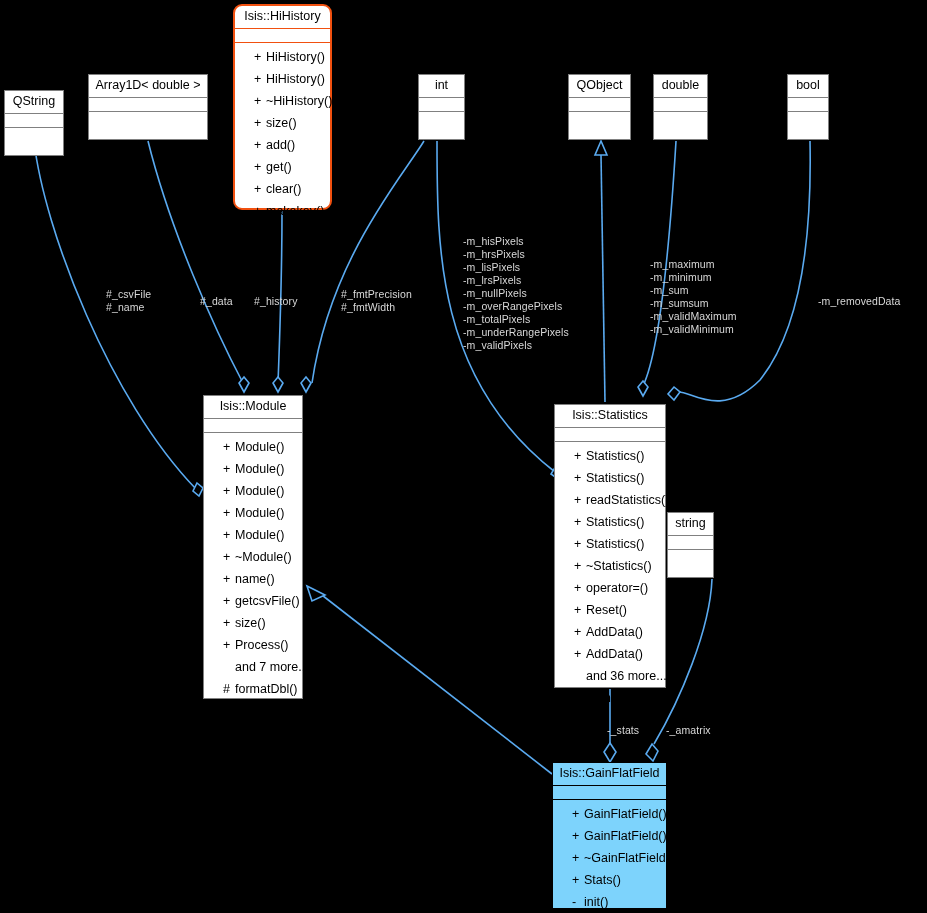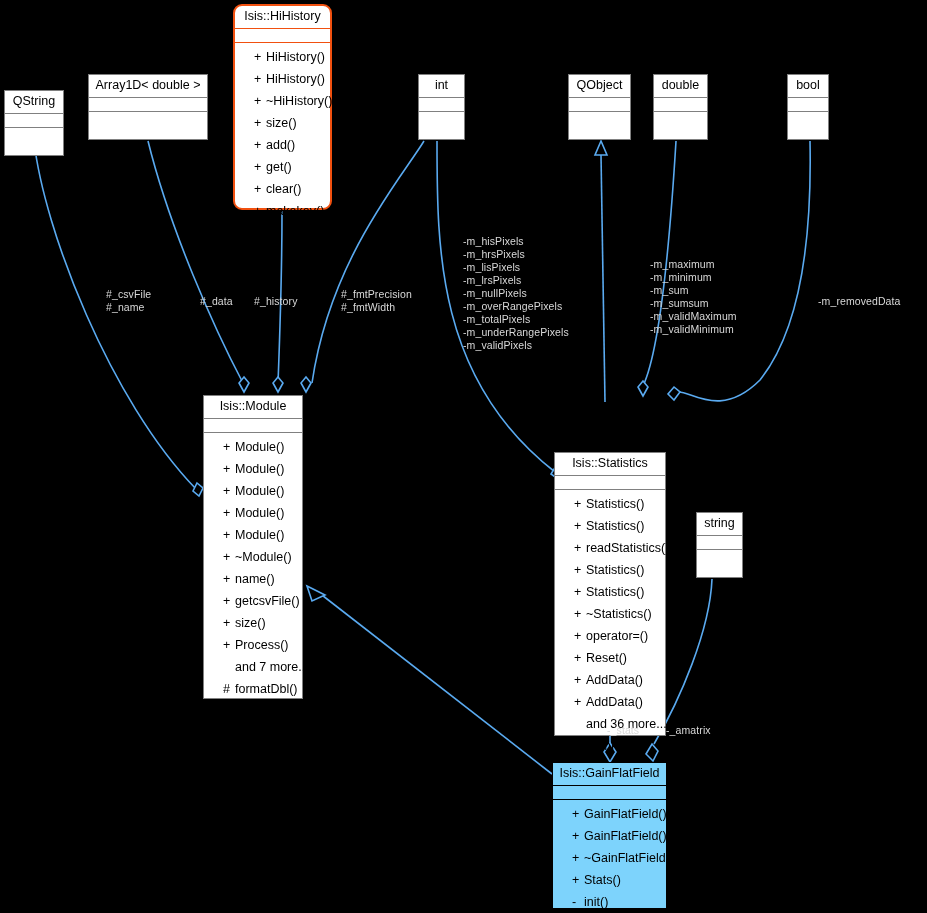--- a/index.html
+++ b/index.html
@@ -203,39 +203,39 @@
           <div class="uml-op"><span class="vis">+</span><span>~Module()</span></div>
           <div class="uml-op"><span class="vis">+</span><span>name()</span></div>
           <div class="uml-op"><span class="vis">+</span><span>getcsvFile()</span></div>
           <div class="uml-op"><span class="vis">+</span><span>size()</span></div>
           <div class="uml-op"><span class="vis">+</span><span>Process()</span></div>
           <div class="uml-op"><span class="vis"></span><span>and 7 more...</span></div>
           <div class="uml-op"><span class="vis">#</span><span>formatDbl()</span></div>
           <div class="uml-op"><span class="vis">#</span><span>printOn()</span></div>
         </div>
       </div>
-      <div class="umlbox" style="left: 554px; top: 404px; width: 112px; height: 284px; margin-top: 48px;">
+      <div class="umlbox" style="left: 554px; top: 404px; width: 112px; height: 284px;">
         <div class="uml-title">Isis::Statistics</div>
         <div class="uml-attrs"></div>
         <div class="uml-ops">
           <div class="uml-op"><span class="vis">+</span><span>Statistics()</span></div>
           <div class="uml-op"><span class="vis">+</span><span>Statistics()</span></div>
           <div class="uml-op"><span class="vis">+</span><span>readStatistics()</span></div>
           <div class="uml-op"><span class="vis">+</span><span>Statistics()</span></div>
           <div class="uml-op"><span class="vis">+</span><span>Statistics()</span></div>
           <div class="uml-op"><span class="vis">+</span><span>~Statistics()</span></div>
           <div class="uml-op"><span class="vis">+</span><span>operator=()</span></div>
           <div class="uml-op"><span class="vis">+</span><span>Reset()</span></div>
           <div class="uml-op"><span class="vis">+</span><span>AddData()</span></div>
           <div class="uml-op"><span class="vis">+</span><span>AddData()</span></div>
           <div class="uml-op"><span class="vis"></span><span>and 36 more...</span></div>
           <div class="uml-op"><span class="vis">-</span><span>fromPvl()</span></div>
         </div>
       </div>
-      <div class="umlbox" style="left: 696px; top: 512px; width: 47px; height: 66px;">
+      <div class="umlbox" style="left: 667px; top: 512px; width: 47px; height: 66px;">
         <div class="uml-title">string</div>
         <div class="uml-attrs"></div>
         <div class="uml-ops empty"></div>
       </div>
       <div class="umlbox highlight" style="left: 552px; top: 762px; width: 115px; height: 147px;">
         <div class="uml-title">Isis::GainFlatField</div>
         <div class="uml-attrs"></div>
         <div class="uml-ops">
           <div class="uml-op"><span class="vis">+</span><span>GainFlatField()</span></div>
           <div class="uml-op"><span class="vis">+</span><span>GainFlatField()</span></div>

